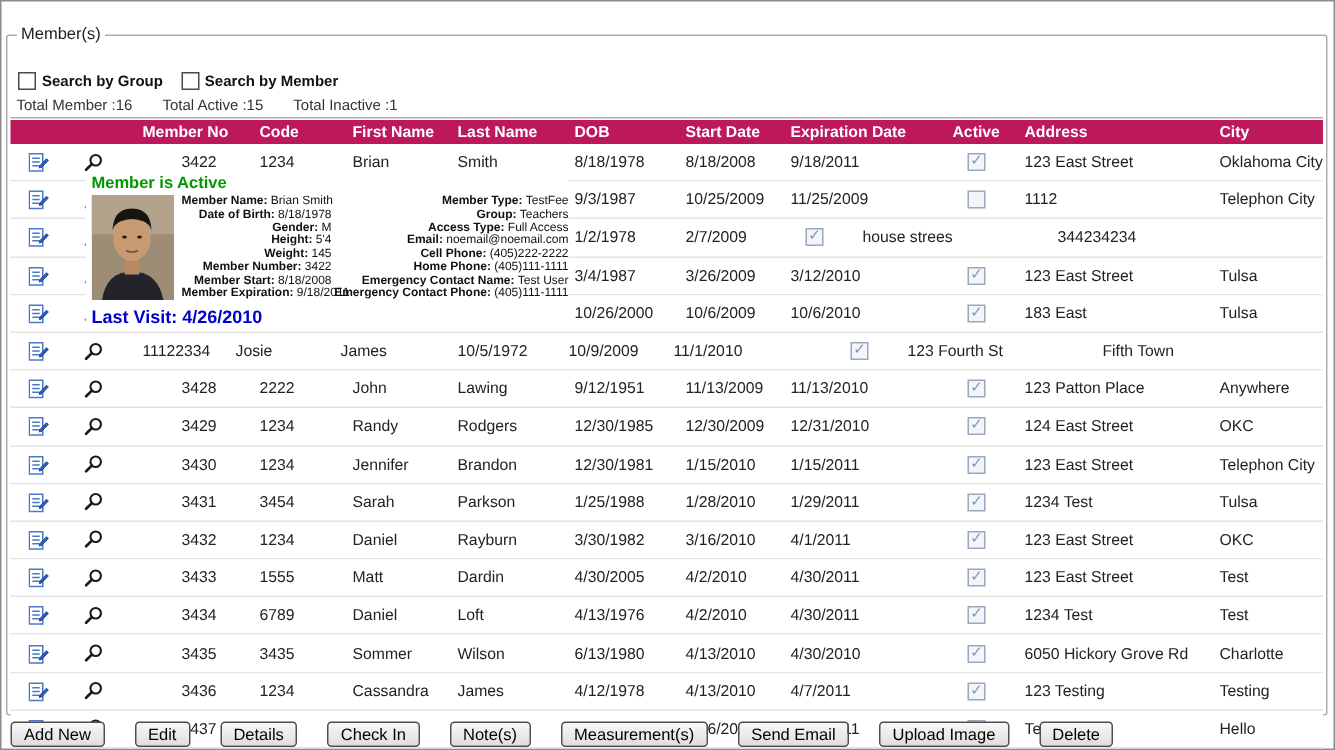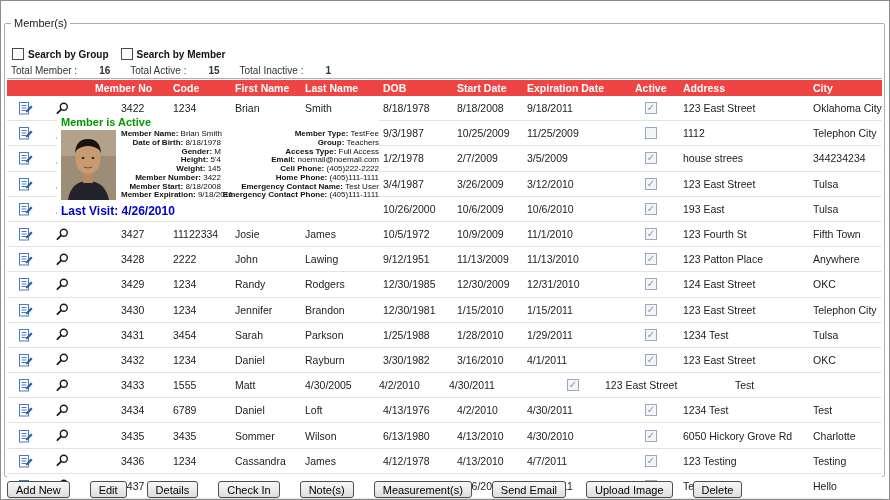--- a/index.html
+++ b/index.html
@@ -7,21 +7,21 @@
           font-family:"Liberation Sans","DejaVu Sans",sans-serif;overflow:hidden;}
   fieldset.members{position:absolute;left:3px;top:0;width:880px;height:476px;margin:0;
           border:1px solid #aeaeae;border-radius:2px;padding:0 2px;box-sizing:border-box;}
   fieldset.members legend{font-size:11px;color:#222;padding:16px 3px;margin-left:4px;}
   .filters{display:flex;align-items:center;gap:12px;height:18px;padding-left:5px;
            font-size:10px;font-weight:bold;color:#111;}
   .cbl{display:flex;align-items:center;cursor:default;}
   .cb{width:10px;height:10px;border:1px solid #4a4a4a;background:#fff;display:inline-block;margin-right:4px;}
   .stats{display:flex;align-items:center;gap:20px;height:15px;padding-left:4px;font-size:10px;
          color:#333;border-bottom:1px solid #b0b0b0;}
-  .stat .sv{margin-left:22px;font-weight:bold;}
+  .stat .sv{margin-left:0;font-weight:normal;}
   .grid{position:relative;margin-top:1px;}
   .ghead{display:flex;height:16px;background:#2157c4;color:#fff;font-size:10.5px;font-weight:bold;align-items:center;}
   .hcell{display:flex;align-items:center;padding-left:8px;box-sizing:border-box;white-space:nowrap;overflow:hidden;height:100%;}
   .grow{display:flex;height:24.2px;align-items:center;border-bottom:1px solid #e4e4e4;
         font-size:10.5px;color:#222;background:#fff;}
   .cell{display:flex;align-items:center;padding-left:8px;box-sizing:border-box;white-space:nowrap;overflow:hidden;height:100%;}
   .c-edit{width:44px;padding-left:12px;}
   .c-mag{width:36px;padding-left:5px;}
   .c-member_no{width:78px;}
   .grow .c-member_no{padding-left:34px;}
@@ -71,21 +71,21 @@
       </label>
     </div>
 
     <div class="stats">
       <span class="stat"><span>Total Member :</span><b class="sv">16</b></span>
       <span class="stat"><span>Total Active :</span><b class="sv">15</b></span>
       <span class="stat"><span>Total Inactive :</span><b class="sv">1</b></span>
     </div>
 
     <div class="grid">
-      <div class="ghead" style="background: #ef4444;">
+      <div class="ghead" style="background: #be185d;">
           <div class="hcell c-edit"></div>
           <div class="hcell c-mag"></div>
           <div class="hcell c-member_no">Member No</div>
           <div class="hcell c-code">Code</div>
           <div class="hcell c-first_name">First Name</div>
           <div class="hcell c-last_name">Last Name</div>
           <div class="hcell c-dob">DOB</div>
           <div class="hcell c-start_date">Start Date</div>
           <div class="hcell c-expiration_date">Expiration Date</div>
           <div class="hcell c-active">Active</div>
@@ -166,21 +166,20 @@
                 <circle cx="7.8" cy="4.8" r="3.5" fill="none" stroke="#1a1a1a" stroke-width="1.4"></circle>
                 <line x1="5.2" y1="7.4" x2="1.4" y2="11.2" stroke="#1a1a1a" stroke-width="1.8" stroke-linecap="round"></line>
               </svg>
             </div>
             <div class="cell c-member_no"></div>
             <div class="cell c-code"></div>
             <div class="cell c-first_name"></div>
             <div class="cell c-last_name"></div>
             <div class="cell c-dob">1/2/1978</div>
             <div class="cell c-start_date">2/7/2009</div>
-            <div class="cell c-expiration_date">3/5/2009</div>
             <div class="cell c-active">
               <span class="rowcheck">✓</span>
             </div>
             <div class="cell c-address">house strees</div>
             <div class="cell c-city">344234234</div>
           </div>
           <div class="grow">
             <div class="cell c-edit">
               <svg width="14" height="14" viewBox="0 0 14 14">
                 <rect x="0.5" y="1.5" width="9" height="11.5" fill="#ffffff" stroke="#4a79c5" stroke-width="1"></rect>
@@ -228,40 +227,39 @@
             <div class="cell c-member_no"></div>
             <div class="cell c-code"></div>
             <div class="cell c-first_name"></div>
             <div class="cell c-last_name"></div>
             <div class="cell c-dob">10/26/2000</div>
             <div class="cell c-start_date">10/6/2009</div>
             <div class="cell c-expiration_date">10/6/2010</div>
             <div class="cell c-active">
               <span class="rowcheck">✓</span>
             </div>
-            <div class="cell c-address">193 East</div>
+            <div class="cell c-address">183 East</div>
             <div class="cell c-city">Tulsa</div>
           </div>
           <div class="grow">
             <div class="cell c-edit">
               <svg width="14" height="14" viewBox="0 0 14 14">
                 <rect x="0.5" y="1.5" width="9" height="11.5" fill="#ffffff" stroke="#4a79c5" stroke-width="1"></rect>
                 <line x1="2.5" y1="4.5" x2="7.5" y2="4.5" stroke="#4a79c5"></line>
                 <line x1="2.5" y1="7" x2="7.5" y2="7" stroke="#4a79c5"></line>
                 <line x1="2.5" y1="9.5" x2="7.5" y2="9.5" stroke="#4a79c5"></line>
                 <path d="M7.5 9.5 L12 4.8 L13.2 6 L8.8 10.6 L7.2 11 Z" fill="#2c5fc0" stroke="#1c3f85" stroke-width="0.6"></path>
               </svg>
             </div>
             <div class="cell c-mag">
               <svg width="13" height="13" viewBox="0 0 13 13">
                 <circle cx="7.8" cy="4.8" r="3.5" fill="none" stroke="#1a1a1a" stroke-width="1.4"></circle>
                 <line x1="5.2" y1="7.4" x2="1.4" y2="11.2" stroke="#1a1a1a" stroke-width="1.8" stroke-linecap="round"></line>
               </svg>
             </div>
-            <div class="cell c-member_no">3427</div>
             <div class="cell c-code">11122334</div>
             <div class="cell c-first_name">Josie</div>
             <div class="cell c-last_name">James</div>
             <div class="cell c-dob">10/5/1972</div>
             <div class="cell c-start_date">10/9/2009</div>
             <div class="cell c-expiration_date">11/1/2010</div>
             <div class="cell c-active">
               <span class="rowcheck">✓</span>
             </div>
             <div class="cell c-address">123 Fourth St</div>
@@ -424,20 +422,21 @@
             </div>
             <div class="cell c-mag">
               <svg width="13" height="13" viewBox="0 0 13 13">
                 <circle cx="7.8" cy="4.8" r="3.5" fill="none" stroke="#1a1a1a" stroke-width="1.4"></circle>
                 <line x1="5.2" y1="7.4" x2="1.4" y2="11.2" stroke="#1a1a1a" stroke-width="1.8" stroke-linecap="round"></line>
               </svg>
             </div>
             <div class="cell c-member_no">3433</div>
             <div class="cell c-code">1555</div>
             <div class="cell c-first_name">Matt</div>
+            <div class="cell c-last_name">Dardin</div>
             <div class="cell c-dob">4/30/2005</div>
             <div class="cell c-start_date">4/2/2010</div>
             <div class="cell c-expiration_date">4/30/2011</div>
             <div class="cell c-active">
               <span class="rowcheck">✓</span>
             </div>
             <div class="cell c-address">123 East Street</div>
             <div class="cell c-city">Test</div>
           </div>
           <div class="grow">

